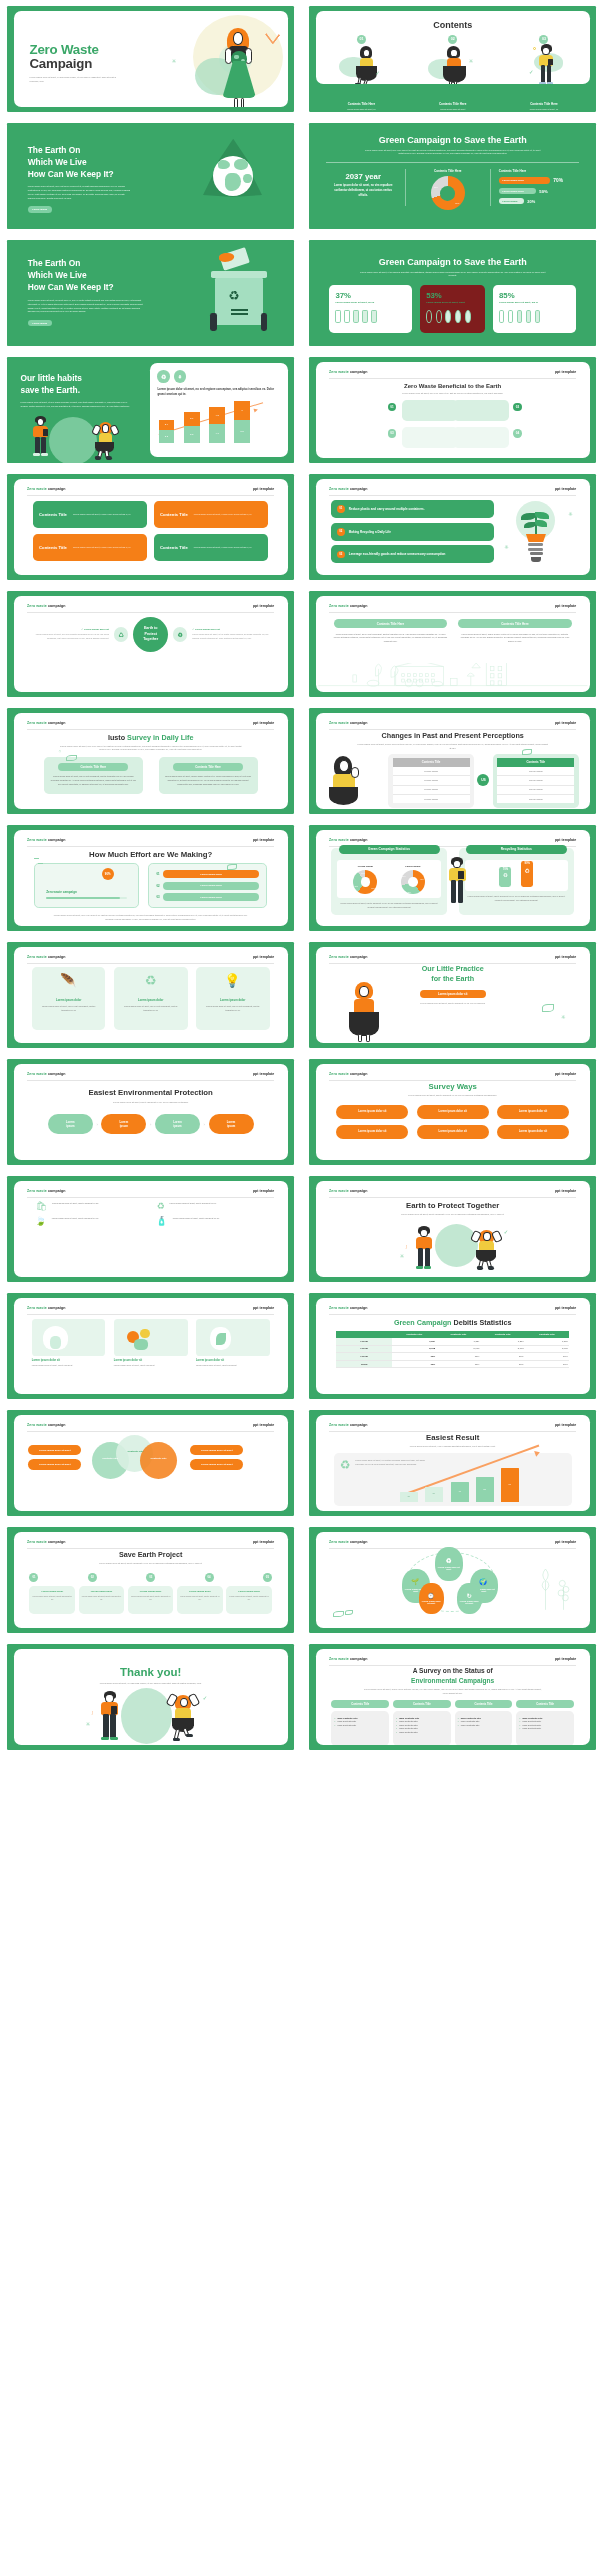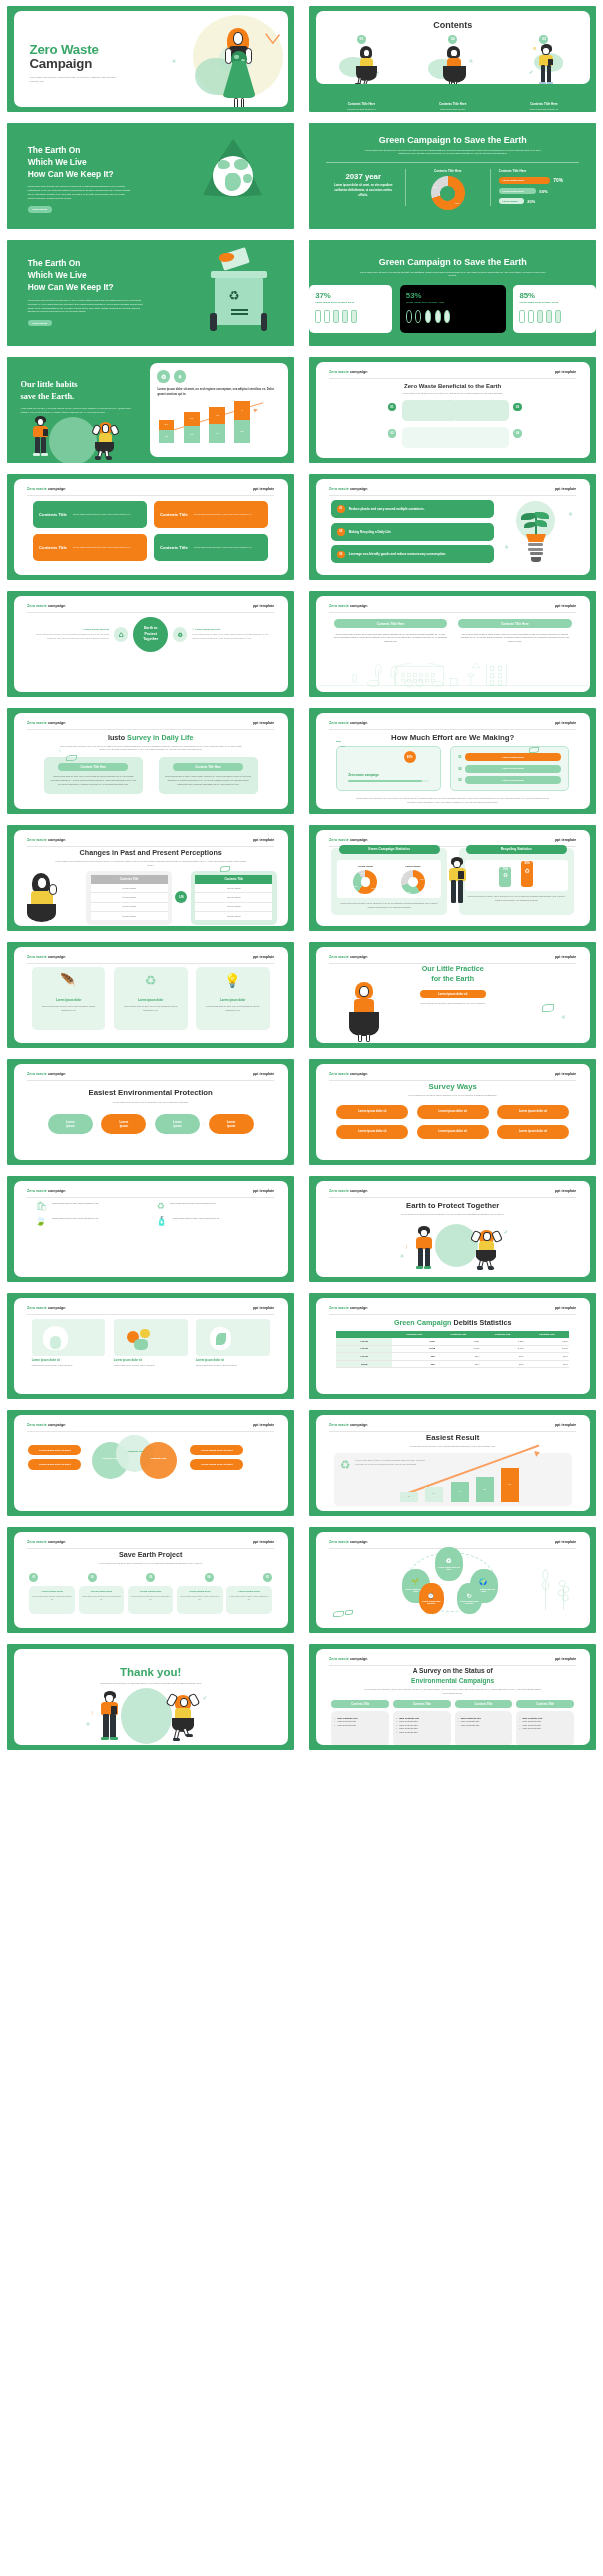--- a/index.html
+++ b/index.html
@@ -296,21 +296,21 @@
       <div class="ttl grn" style="font-size:7.8px;text-align:left;">37%</div>
       <div style="font-size:2.4px;color:#3aa768;font-weight:bold;margin-top:1.2px;">Lorem ipsum dolor sit amet, his in</div>
       <div style="display:flex;gap:3.6px;margin-top:6px;align-items:flex-end;">
         <div style="width:5.4px;height:13.3px;border:0.6px solid #8fd4ad;border-radius:1.2px 1.2px 1.8px 1.8px;"></div>
         <div style="width:5.4px;height:13.3px;border:0.6px solid #8fd4ad;border-radius:1.2px 1.2px 1.8px 1.8px;"></div>
         <div style="width:5.4px;height:13.3px;border:0.6px solid #8fd4ad;border-radius:1.2px 1.2px 1.8px 1.8px;background:#d8f0e2;"></div>
         <div style="width:5.4px;height:13.3px;border:0.6px solid #8fd4ad;border-radius:1.2px 1.2px 1.8px 1.8px;background:#d8f0e2;"></div>
         <div style="width:5.4px;height:13.3px;border:0.6px solid #8fd4ad;border-radius:1.2px 1.2px 1.8px 1.8px;background:#d8f0e2;"></div>
       </div>
     </div>
-    <div class="card" style="width:106px;height:48px;background:#000000;padding:5.4px 6px;">
+    <div class="card" style="width:65px;height:48px;background:#7f1d1d;padding:5.4px 6px;">
       <div class="ttl grn" style="font-size:7.8px;text-align:left;">53%</div>
       <div style="font-size:2.4px;color:#3aa768;font-weight:bold;margin-top:1.2px;">Lorem ipsum dolor sit amet, erant</div>
       <div style="display:flex;gap:3.6px;margin-top:6px;align-items:flex-end;">
         <div style="width:6px;height:12.7px;border:0.6px solid #8fd4ad;border-radius:50% 50% 45% 45%;"></div>
         <div style="width:6px;height:12.7px;border:0.6px solid #8fd4ad;border-radius:50% 50% 45% 45%;"></div>
         <div style="width:6px;height:12.7px;border:0.6px solid #8fd4ad;border-radius:50% 50% 45% 45%;background:#d8f0e2;"></div>
         <div style="width:6px;height:12.7px;border:0.6px solid #8fd4ad;border-radius:50% 50% 45% 45%;background:#d8f0e2;"></div>
         <div style="width:6px;height:12.7px;border:0.6px solid #8fd4ad;border-radius:50% 50% 45% 45%;background:#d8f0e2;"></div>
       </div>
     </div>
@@ -326,21 +326,21 @@
       </div>
     </div>
   </div>
  </div>
       </div>
 </div>
 
 <div class="slidewrap">
  <div class="slide">
         <div class="inner flush">
-  <div style="position:absolute;left:13.3px;top:22px;width:129px;font-family:Liberation Serif, serif;">
+  <div style="position:absolute;left:13.3px;top:16px;width:129px;">
     <div class="ttl wht" style="font-size:8.4px;text-align:left;line-height:1.4;">
       <div>Our little habits</div>
       <div>save the Earth.</div>
     </div>
     <div class="body-wh" style="margin-top:4.8px;width:115px;">Lorem ipsum dolor sit amet, et sed nobis copiosae percipit, eam tollit ubique nominati ex, essent melius eos ei. Quando nostro aliquam te eos, ius duis salutatus at, et homero fabulas ullamcorper quo. Te eam tation partiendo.</div>
   </div>
   <div class="earth" style="left:42px;top:60px;width:48px;height:48px;background:#8fd4ad;opacity:.75"></div>
   <div class="person" style="left:20.5px;top:59px;width:28px;height:43px;">
     <div class="hairD" style="left:7.2px;top:0;width:11px;height:7.2px;"></div>
     <div class="face" style="left:9px;top:2.4px;width:7.2px;height:7.8px;"></div>
@@ -604,58 +604,20 @@
       </div>
 </div>
 
 <div class="slidewrap">
  <div class="slide">
         <div class="inner">
   <div class="hdr">
             <div class="l"><i>Zero waste </i><b>campaign</b></div>
             <div class="r">ppt template</div>
           </div>
-  <div class="ttl" style="font-size:7.8px;margin-top:19.3px;">How Much Effort are We Making?</div>
-  <div style="display:flex;gap:9.7px;padding:4.8px 20.5px 0;">
-    <div class="card" style="flex:1;background:#eef8f2;border:0.6px solid #b9e6ce;height:45px;position:relative;">
-      <div class="circ" style="position:absolute;right:24px;top:3.6px;width:12px;height:12px;background:#f57f17;color:#fff;font-size:2.8px;">90%</div>
-      <div style="position:absolute;left:11px;bottom:13.3px;font-size:3px;font-weight:bold;color:#3aa768;">Zero waste campaign</div>
-      <div style="position:absolute;left:11px;right:11px;bottom:8.4px;height:2.4px;background:#d8f0e2;border-radius:1.2px;"></div>
-      <div style="position:absolute;left:11px;bottom:8.4px;width:72%;height:2.4px;background:#8fd4ad;border-radius:1.2px;"></div>
-    </div>
-    <div class="card" style="flex:1;background:#eef8f2;border:0.6px solid #b9e6ce;height:45px;padding:6px 7.2px;">
-      <div style="display:flex;align-items:center;gap:3.6px;margin-bottom:3.6px;">
-        <div style="font-size:2.8px;font-weight:bold;color:#3aa768;">01</div>
-        <div class="pill" style="flex:1;height:7.8px;background:#f57f17;font-size:2.4px;">Lorem ipsum dolor</div>
-      </div>
-      <div style="display:flex;align-items:center;gap:3.6px;margin-bottom:3.6px;">
-        <div style="font-size:2.8px;font-weight:bold;color:#3aa768;">02</div>
-        <div class="pill" style="flex:1;height:7.8px;background:#8fd4ad;font-size:2.4px;">Lorem ipsum dolor</div>
-      </div>
-      <div style="display:flex;align-items:center;gap:3.6px;">
-        <div style="font-size:2.8px;font-weight:bold;color:#3aa768;">03</div>
-        <div class="pill" style="flex:1;height:7.8px;background:#8fd4ad;font-size:2.4px;">Lorem ipsum dolor</div>
-      </div>
-    </div>
-  </div>
-  <div class="body-sm" style="margin:5.4px auto 0;width:199px;">Lorem ipsum dolor sit amet, quo vero laoreet no. Est ad novum electram scriptorem, ius debet accusam tincidunt ei. Eius cetero mnesarchum nec et, cum enim falli virtute et, te amet mutat homero pro. Doming eleifend splendide ei mel, ius possim recusabo no, eam at erant scaevola sapientem.</div>
-  <div class="leafsprig" style="right:51px;top:34px;width:9.7px;height:5.4px;"></div>
-  <div style="position:absolute;left:20.5px;top:28px;width:4.8px;height:0.8px;background:#8fd4ad;"></div>
-  <div style="position:absolute;left:24px;top:33px;width:4.8px;height:0.8px;background:#8fd4ad;"></div>
- </div>
-      </div>
-</div>
-
-<div class="slidewrap">
- <div class="slide">
-        <div class="inner">
-  <div class="hdr">
-            <div class="l"><i>Zero waste </i><b>campaign</b></div>
-            <div class="r">ppt template</div>
-          </div>
   <div class="ttl" style="font-size:7.2px;margin-top:18px;">Changes in Past and Present Perceptions</div>
   <div class="body-sm" style="margin:2.4px auto 0;width:192px;">Lorem ipsum dolor sit amet, neque dolor aeterno vim an, eu eam modo assum, vim ea veri movet libris. Sint dicam bonorum pri ex, dicam gubergren ex per. At vim dicat utinam fuisset, unum blandit at usu.</div>
   <div style="display:flex;align-items:flex-start;padding:3.6px 11px 0;gap:3.6px;">
     <div style="width:58px;position:relative;height:53px;">
       <div class="hairD" style="left:7.2px;top:2.4px;width:18px;height:20.5px;border-radius:50% 50% 42% 42%;"></div>
       <div class="face" style="left:12px;top:6px;width:10.3px;height:12px;"></div>
       <div class="shirtY" style="left:6px;top:20.5px;width:22px;height:13.3px;"></div>
       <div style="position:absolute;left:24px;top:13.3px;width:8.4px;height:11px;background:#fff;border:0.5px solid #2b2b2b;border-radius:4.2px;"></div>
       <div class="skirt" style="left:2.4px;top:33px;width:29px;height:18px;"></div>
     </div>
@@ -669,20 +631,58 @@
     <div class="circ" style="width:12px;height:12px;background:#3aa768;color:#fff;font-size:3.3px;margin-top:20.5px;flex:none;">US</div>
     <div class="card" style="flex:1;background:#d8f0e2;padding:4.2px;">
       <div style="background:#3aa768;color:#fff;font-size:2.8px;font-weight:bold;text-align:center;padding:2.4px 0;">Contents Title</div>
       <div style="background:#fff;font-size:2.4px;color:#777;text-align:center;padding:2.7px 0;border-bottom:0.4px solid #e8e8e8;">Lorem ipsum</div>
       <div style="background:#fff;font-size:2.4px;color:#777;text-align:center;padding:2.7px 0;border-bottom:0.4px solid #e8e8e8;">Lorem ipsum</div>
       <div style="background:#fff;font-size:2.4px;color:#777;text-align:center;padding:2.7px 0;border-bottom:0.4px solid #e8e8e8;">Lorem ipsum</div>
       <div style="background:#fff;font-size:2.4px;color:#777;text-align:center;padding:2.7px 0;">Lorem ipsum</div>
     </div>
   </div>
   <div class="leafsprig" style="right:58px;top:36px;width:9.7px;height:5.4px;"></div>
+ </div>
+      </div>
+</div>
+
+<div class="slidewrap">
+ <div class="slide">
+        <div class="inner">
+  <div class="hdr">
+            <div class="l"><i>Zero waste </i><b>campaign</b></div>
+            <div class="r">ppt template</div>
+          </div>
+  <div class="ttl" style="font-size:7.8px;margin-top:19.3px;">How Much Effort are We Making?</div>
+  <div style="display:flex;gap:9.7px;padding:4.8px 20.5px 0;">
+    <div class="card" style="flex:1;background:#eef8f2;border:0.6px solid #b9e6ce;height:45px;position:relative;">
+      <div class="circ" style="position:absolute;right:24px;top:3.6px;width:12px;height:12px;background:#f57f17;color:#fff;font-size:2.8px;">90%</div>
+      <div style="position:absolute;left:11px;bottom:13.3px;font-size:3px;font-weight:bold;color:#3aa768;">Zero waste campaign</div>
+      <div style="position:absolute;left:11px;right:11px;bottom:8.4px;height:2.4px;background:#d8f0e2;border-radius:1.2px;"></div>
+      <div style="position:absolute;left:11px;bottom:8.4px;width:72%;height:2.4px;background:#8fd4ad;border-radius:1.2px;"></div>
+    </div>
+    <div class="card" style="flex:1;background:#eef8f2;border:0.6px solid #b9e6ce;height:45px;padding:6px 7.2px;">
+      <div style="display:flex;align-items:center;gap:3.6px;margin-bottom:3.6px;">
+        <div style="font-size:2.8px;font-weight:bold;color:#3aa768;">01</div>
+        <div class="pill" style="flex:1;height:7.8px;background:#f57f17;font-size:2.4px;">Lorem ipsum dolor</div>
+      </div>
+      <div style="display:flex;align-items:center;gap:3.6px;margin-bottom:3.6px;">
+        <div style="font-size:2.8px;font-weight:bold;color:#3aa768;">02</div>
+        <div class="pill" style="flex:1;height:7.8px;background:#8fd4ad;font-size:2.4px;">Lorem ipsum dolor</div>
+      </div>
+      <div style="display:flex;align-items:center;gap:3.6px;">
+        <div style="font-size:2.8px;font-weight:bold;color:#3aa768;">03</div>
+        <div class="pill" style="flex:1;height:7.8px;background:#8fd4ad;font-size:2.4px;">Lorem ipsum dolor</div>
+      </div>
+    </div>
+  </div>
+  <div class="body-sm" style="margin:5.4px auto 0;width:199px;">Lorem ipsum dolor sit amet, quo vero laoreet no. Est ad novum electram scriptorem, ius debet accusam tincidunt ei. Eius cetero mnesarchum nec et, cum enim falli virtute et, te amet mutat homero pro. Doming eleifend splendide ei mel, ius possim recusabo no, eam at erant scaevola sapientem.</div>
+  <div class="leafsprig" style="right:51px;top:34px;width:9.7px;height:5.4px;"></div>
+  <div style="position:absolute;left:20.5px;top:28px;width:4.8px;height:0.8px;background:#8fd4ad;"></div>
+  <div style="position:absolute;left:24px;top:33px;width:4.8px;height:0.8px;background:#8fd4ad;"></div>
  </div>
       </div>
 </div>
 
 <div class="slidewrap">
  <div class="slide">
         <div class="inner">
   <div class="hdr">
             <div class="l"><i>Zero waste </i><b>campaign</b></div>
             <div class="r">ppt template</div>

